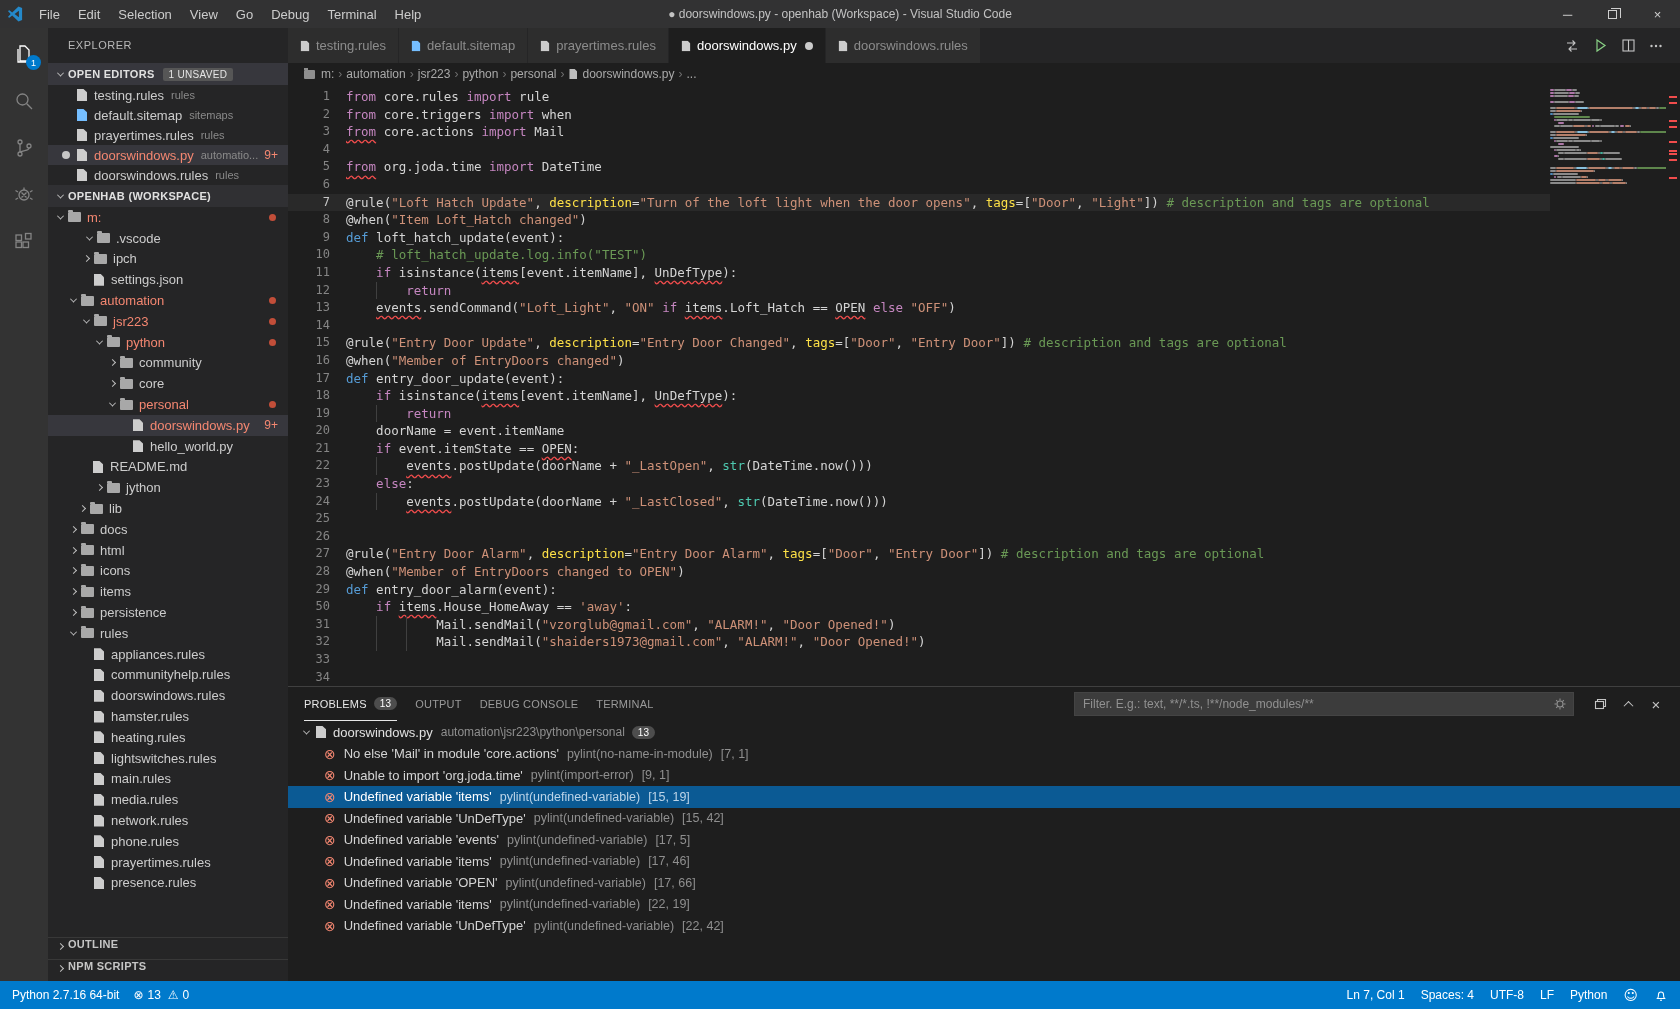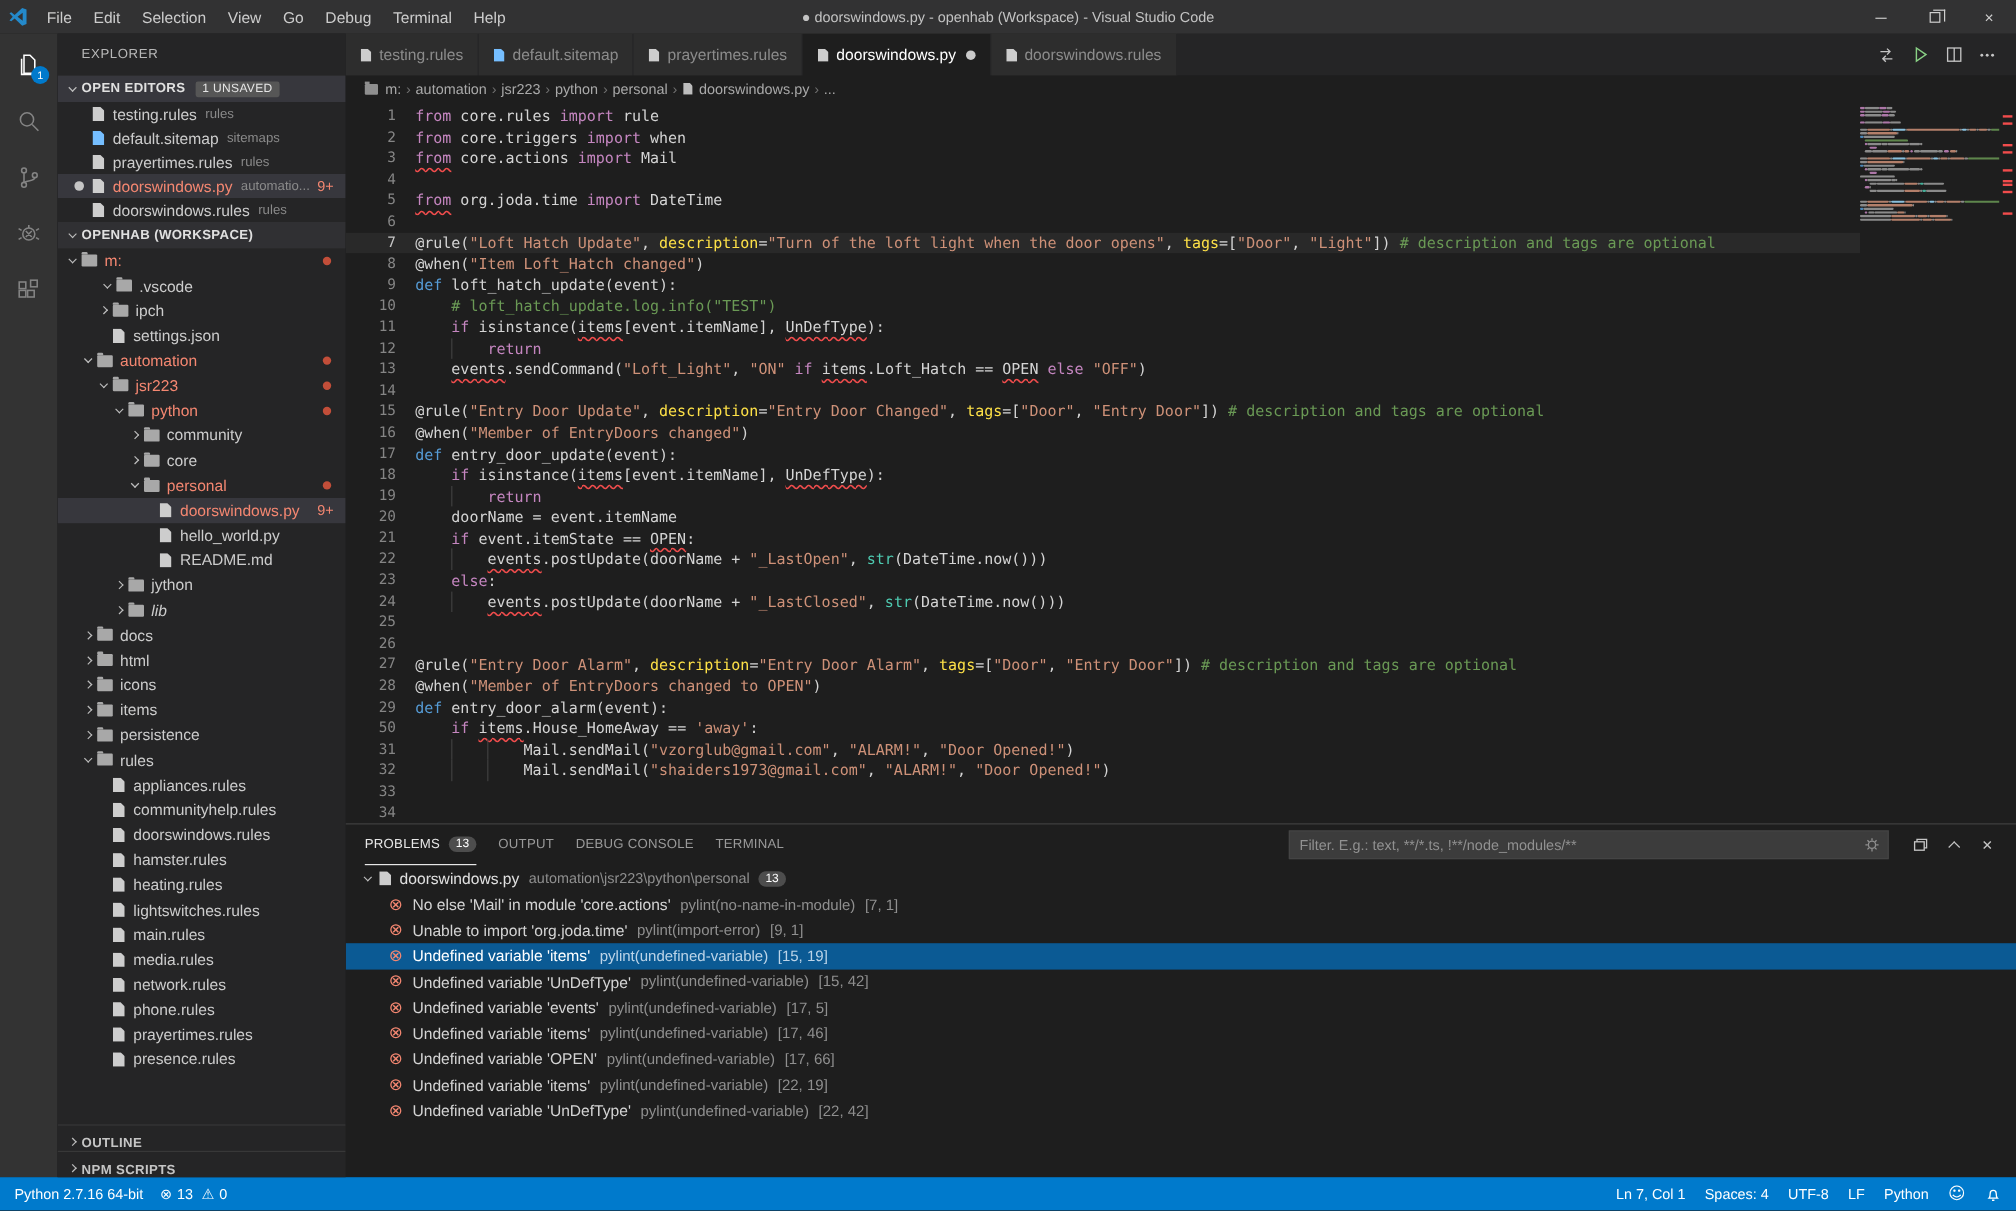--- a/index.html
+++ b/index.html
@@ -43,21 +43,21 @@
   .detail{color:#8a8a8a;font-size:11px;margin-left:7px;overflow:hidden;text-overflow:ellipsis}
   .errc{color:#f48771}
   .tree-row{height:20.8px;display:flex;align-items:center;font-size:13px;color:#cccccc;white-space:nowrap}
   .tree-row.sel{background:#37373d}
   .folder{width:13px;height:10px;background:#a8a8a8;border-radius:1px;position:relative;margin-right:6px;flex:none}
   .folder:before{content:'';position:absolute;top:-2px;left:0;width:5px;height:2px;background:inherit;border-radius:1px 1px 0 0}
   .spacer{flex:1}
   .err-dot{width:7px;height:7px;border-radius:50%;background:#c24e39;margin-right:12px;flex:none}
   .tree-badge{color:#f48771;font-size:12px;margin-right:10px;flex:none}
   .side-bottom{position:absolute;bottom:0;left:0;right:0;background:#252526}
-  .bottom-sec{height:22px;display:flex;align-items:flex-end;padding-left:4px;border-top:1px solid #383838;font-size:11px;font-weight:bold;color:#c5c5c5;letter-spacing:.3px}
+  .bottom-sec{height:22px;display:flex;align-items:flex-start;padding-left:4px;border-top:1px solid #383838;font-size:11px;font-weight:bold;color:#c5c5c5;letter-spacing:.3px}
 
   
   .editor-col{flex:1;display:flex;flex-direction:column;min-width:0}
   .tabbar{height:35px;background:#252526;display:flex;flex:none;align-items:stretch}
   .tab{display:flex;align-items:center;padding:0 12px;background:#2d2d2d;color:#8c8c8c;font-size:13px;border-right:1px solid #252526;white-space:nowrap}
   .tab .fico{margin-right:6px;transform:scale(.9)}
   .tab.active{background:#1e1e1e;color:#ffffff}
   .tab-dot{width:8px;height:8px;border-radius:50%;background:#cacaca;margin-left:8px}
   .tab-actions{margin-left:auto;display:flex;align-items:center;padding-right:10px}
   .tab-act{width:28px;height:28px;display:flex;align-items:center;justify-content:center}
@@ -328,35 +328,35 @@
             <span class="errc">doorswindows.py</span>
             <span class="spacer"></span>
             <span class="tree-badge">9+</span>
           </div>
           <div class="tree-row" style="padding-left: 69px;">
             <span class="chev-box"></span>
             <span class="fico"></span>
             <span>hello_world.py</span>
             <span class="spacer"></span>
           </div>
-          <div class="tree-row" style="padding-left: 69px; justify-content: center;">
+          <div class="tree-row" style="padding-left: 29px; justify-content: center;">
             <span class="chev-box"></span>
             <span class="fico"></span>
             <span>README.md</span>
             <span class="spacer"></span>
           </div>
           <div class="tree-row" style="padding-left: 43px;">
             <span class="chev-box">
               <span class="chev right"></span>
             </span>
             <span class="folder"></span>
             <span>jython</span>
             <span class="spacer"></span>
           </div>
-          <div class="tree-row" style="padding-left: 43px; font-style: italic;">
+          <div class="tree-row" style="padding-left: 26px;">
             <span class="chev-box">
               <span class="chev right"></span>
             </span>
             <span class="folder"></span>
             <span>lib</span>
             <span class="spacer"></span>
           </div>
           <div class="tree-row" style="padding-left: 17px;">
             <span class="chev-box">
               <span class="chev right"></span>

